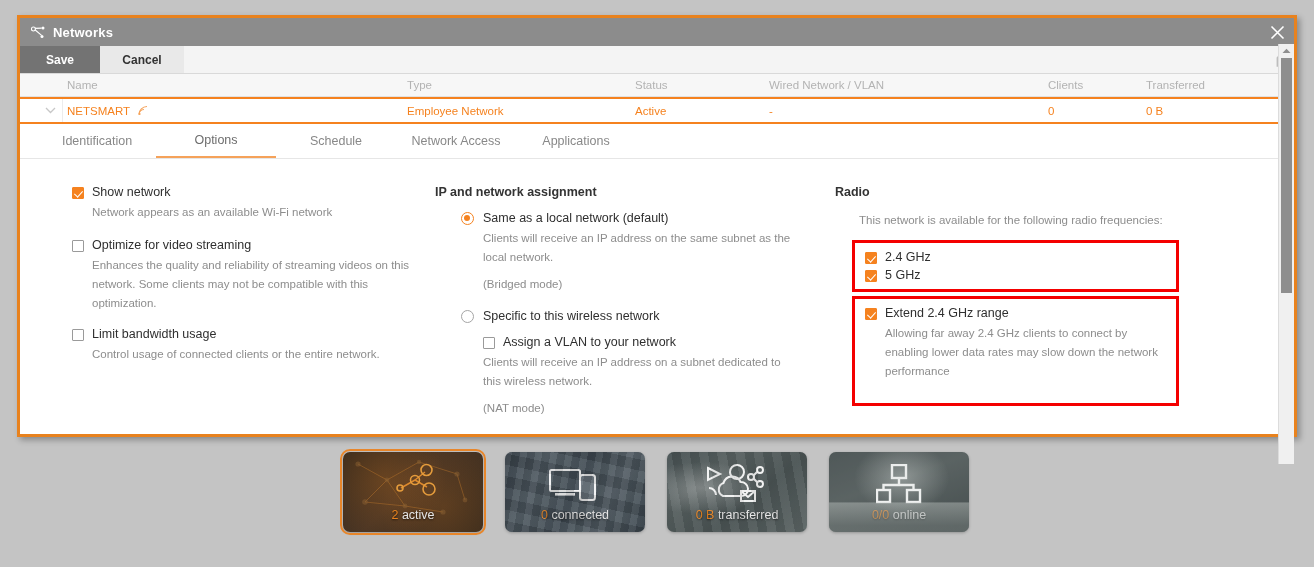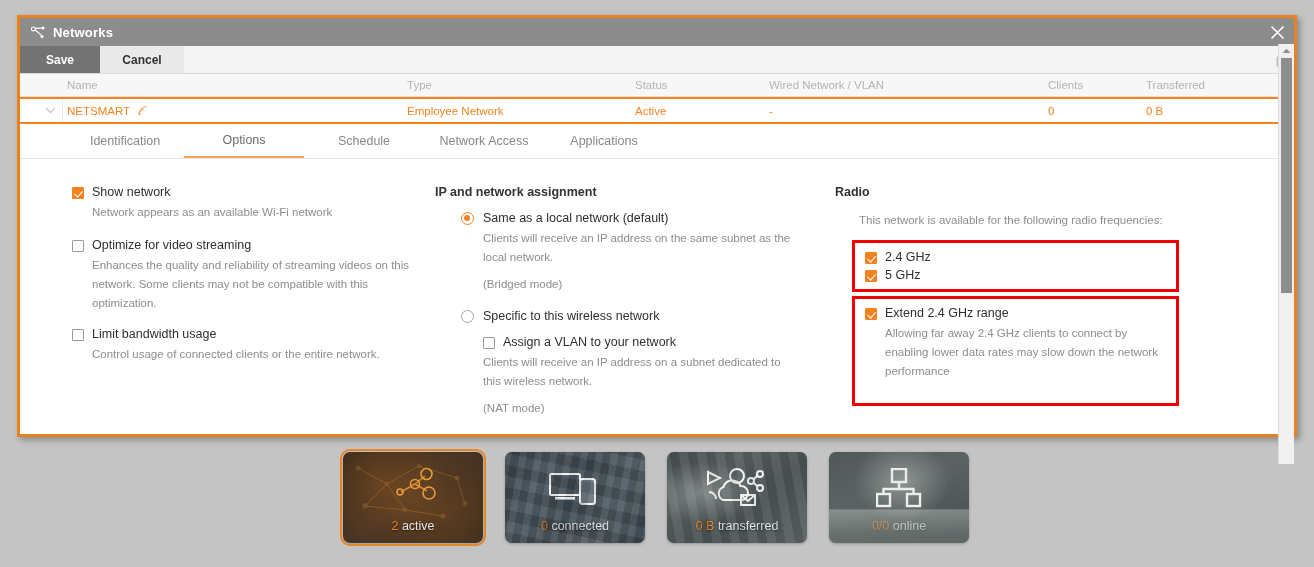--- a/index.html
+++ b/index.html
@@ -125,21 +125,21 @@
   }
   .wifi-ic { display:inline-block; margin-left: 5px; vertical-align: -1px; }
 
   
   .tabs {
     height: 34px;
     background: #ffffff;
     border-bottom: 1px solid #e6e6e6;
     display: flex;
     align-items: center;
-    padding-left: 46px;
+    padding-left: 18px;
     position: relative;
   }
   .tab {
     font-size: 12.5px;
     color: #888888;
     height: 100%;
     display: flex; align-items: center;
     cursor: pointer;
     box-sizing: border-box;
   }
@@ -263,21 +263,21 @@
   
   #tiles {
     position: absolute;
     left: 343px;
     top: 452px;
     display: flex;
     gap: 22px;
   }
   .tile {
     width: 140px;
-    height: 91px;
+    height: 80px;
     border-radius: 7px;
     position: relative;
     overflow: hidden;
     cursor: pointer;
     box-shadow: 0 1px 3px rgba(0,0,0,.25);
   }
   .tile.selected {
     outline: 2px solid #e8862a;
     outline-offset: 1px;
   }

